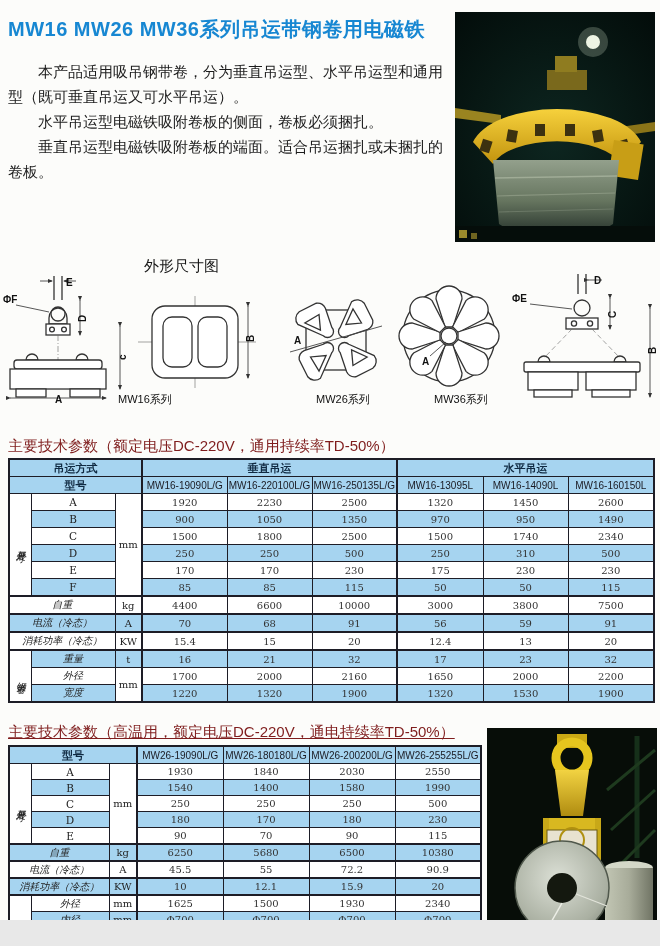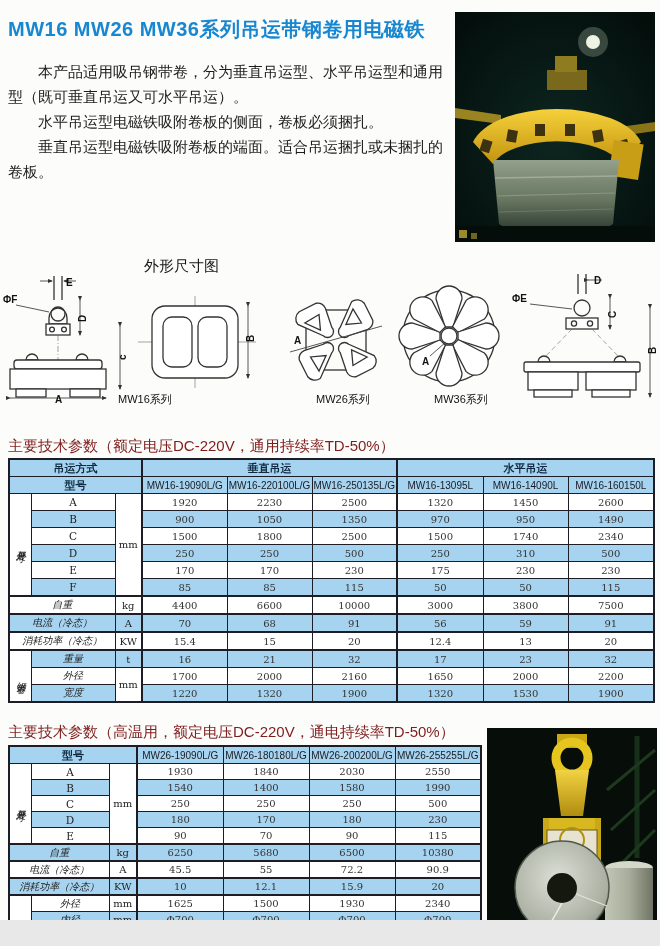--- a/index.html
+++ b/index.html
@@ -9,21 +9,21 @@
         color:#1787d2;letter-spacing:.5px;white-space:nowrap;}
   .intro{position:absolute;left:8px;top:60px;width:438px;font-family:"DejaVu Serif",serif;
         font-size:15px;line-height:25px;color:#1c1c1c;}
   .intro p{margin:0;text-indent:2em;}
   .photo{position:absolute;display:block;}
   .diagram-title{position:absolute;left:144px;top:257px;font-size:15px;font-weight:normal;color:#151515;}
   .fig{position:absolute;}
   .series-label{position:absolute;top:392px;font-size:11px;font-weight:normal;color:#111;}
   .sl1{left:118px;} .sl2{left:316px;} .sl3{left:434px;}
   .sec-title{position:absolute;font-size:15px;color:#7f1d1d;white-space:nowrap;}
-  .ttl1{left:8px;top:437px;} .ttl2{left:8px;top:723px;}
+  .ttl1{left:8px;top:437px;} .ttl2{left:8px;top:723px;text-decoration:underline;}
   table.t{position:absolute;border-collapse:collapse;table-layout:fixed;background:#fff;
         border:2px solid #1d1d26;}
   .t th,.t td{border:1px solid #1d1d26;padding:0;text-align:center;vertical-align:middle;
         overflow:hidden;white-space:nowrap;}
   .t1{left:8px;top:458px;width:645px;}
   .t2{left:8px;top:745px;width:472px;}
   .t1 th,.t1 td{height:16px;}
   .t2 th{height:16px;} .t2 td{height:15px;}
   .cb{background:#a6d4f0;}
   td.wcell{background:#fff;}

